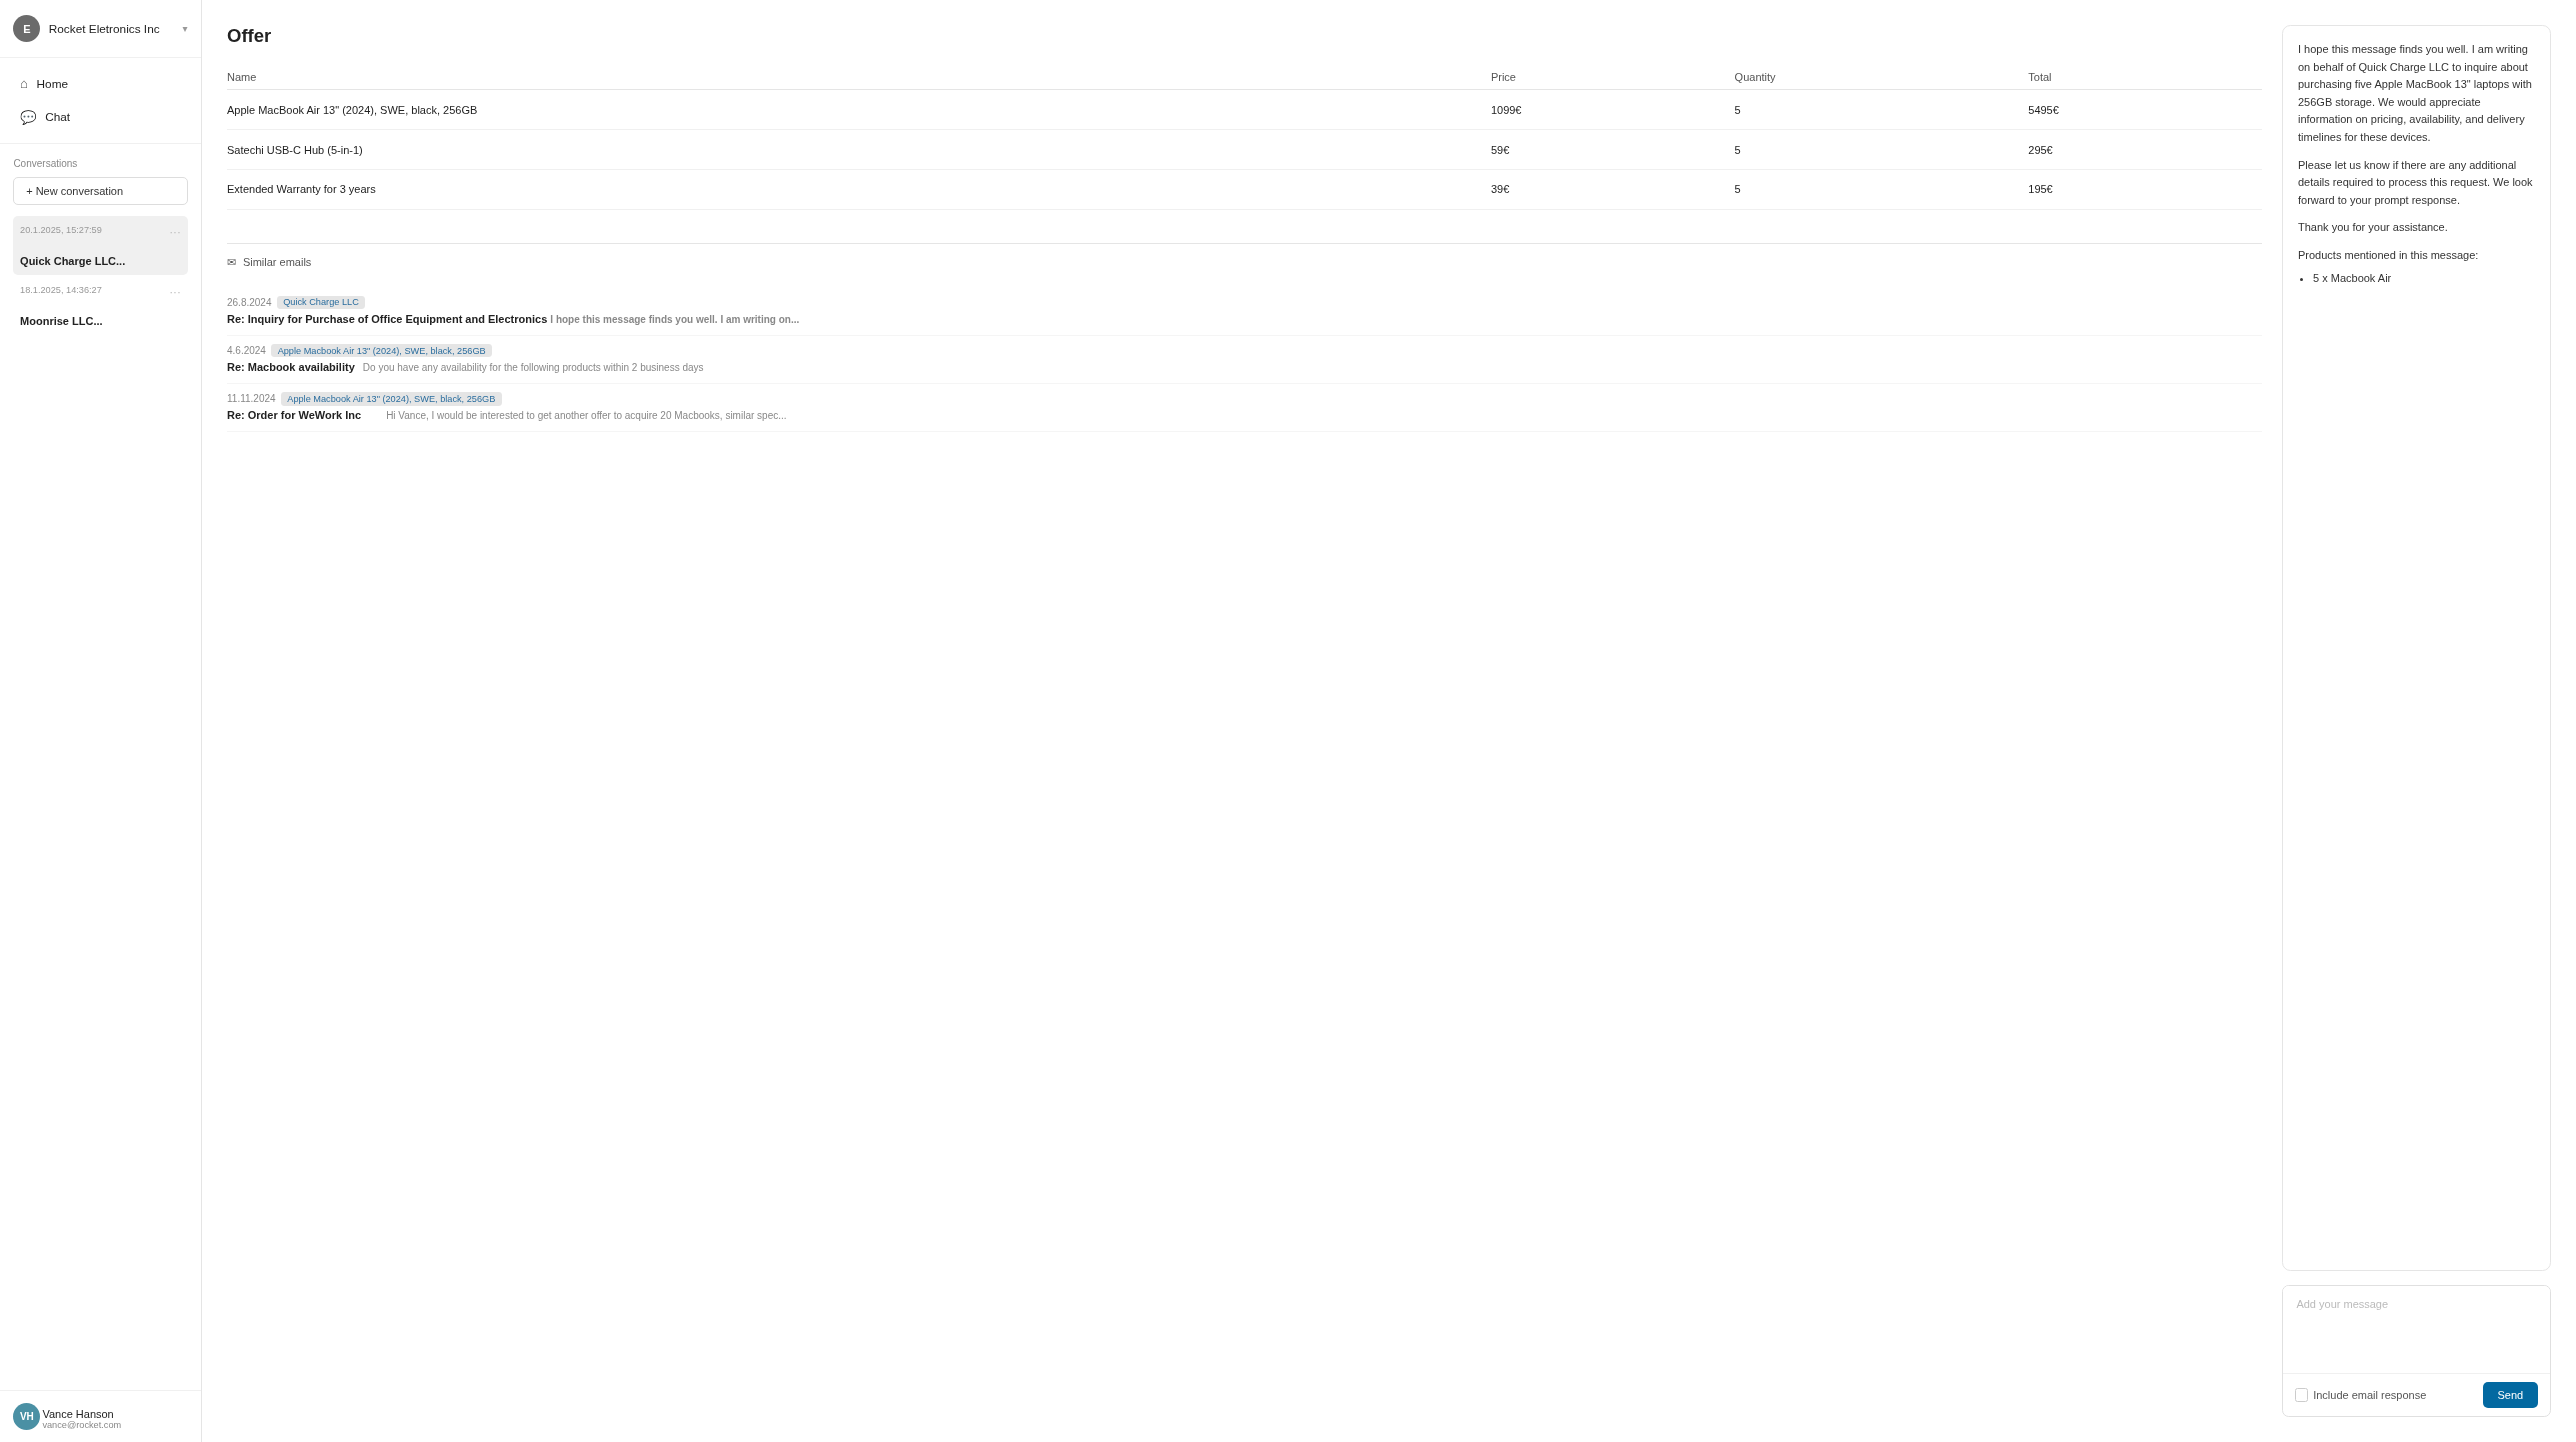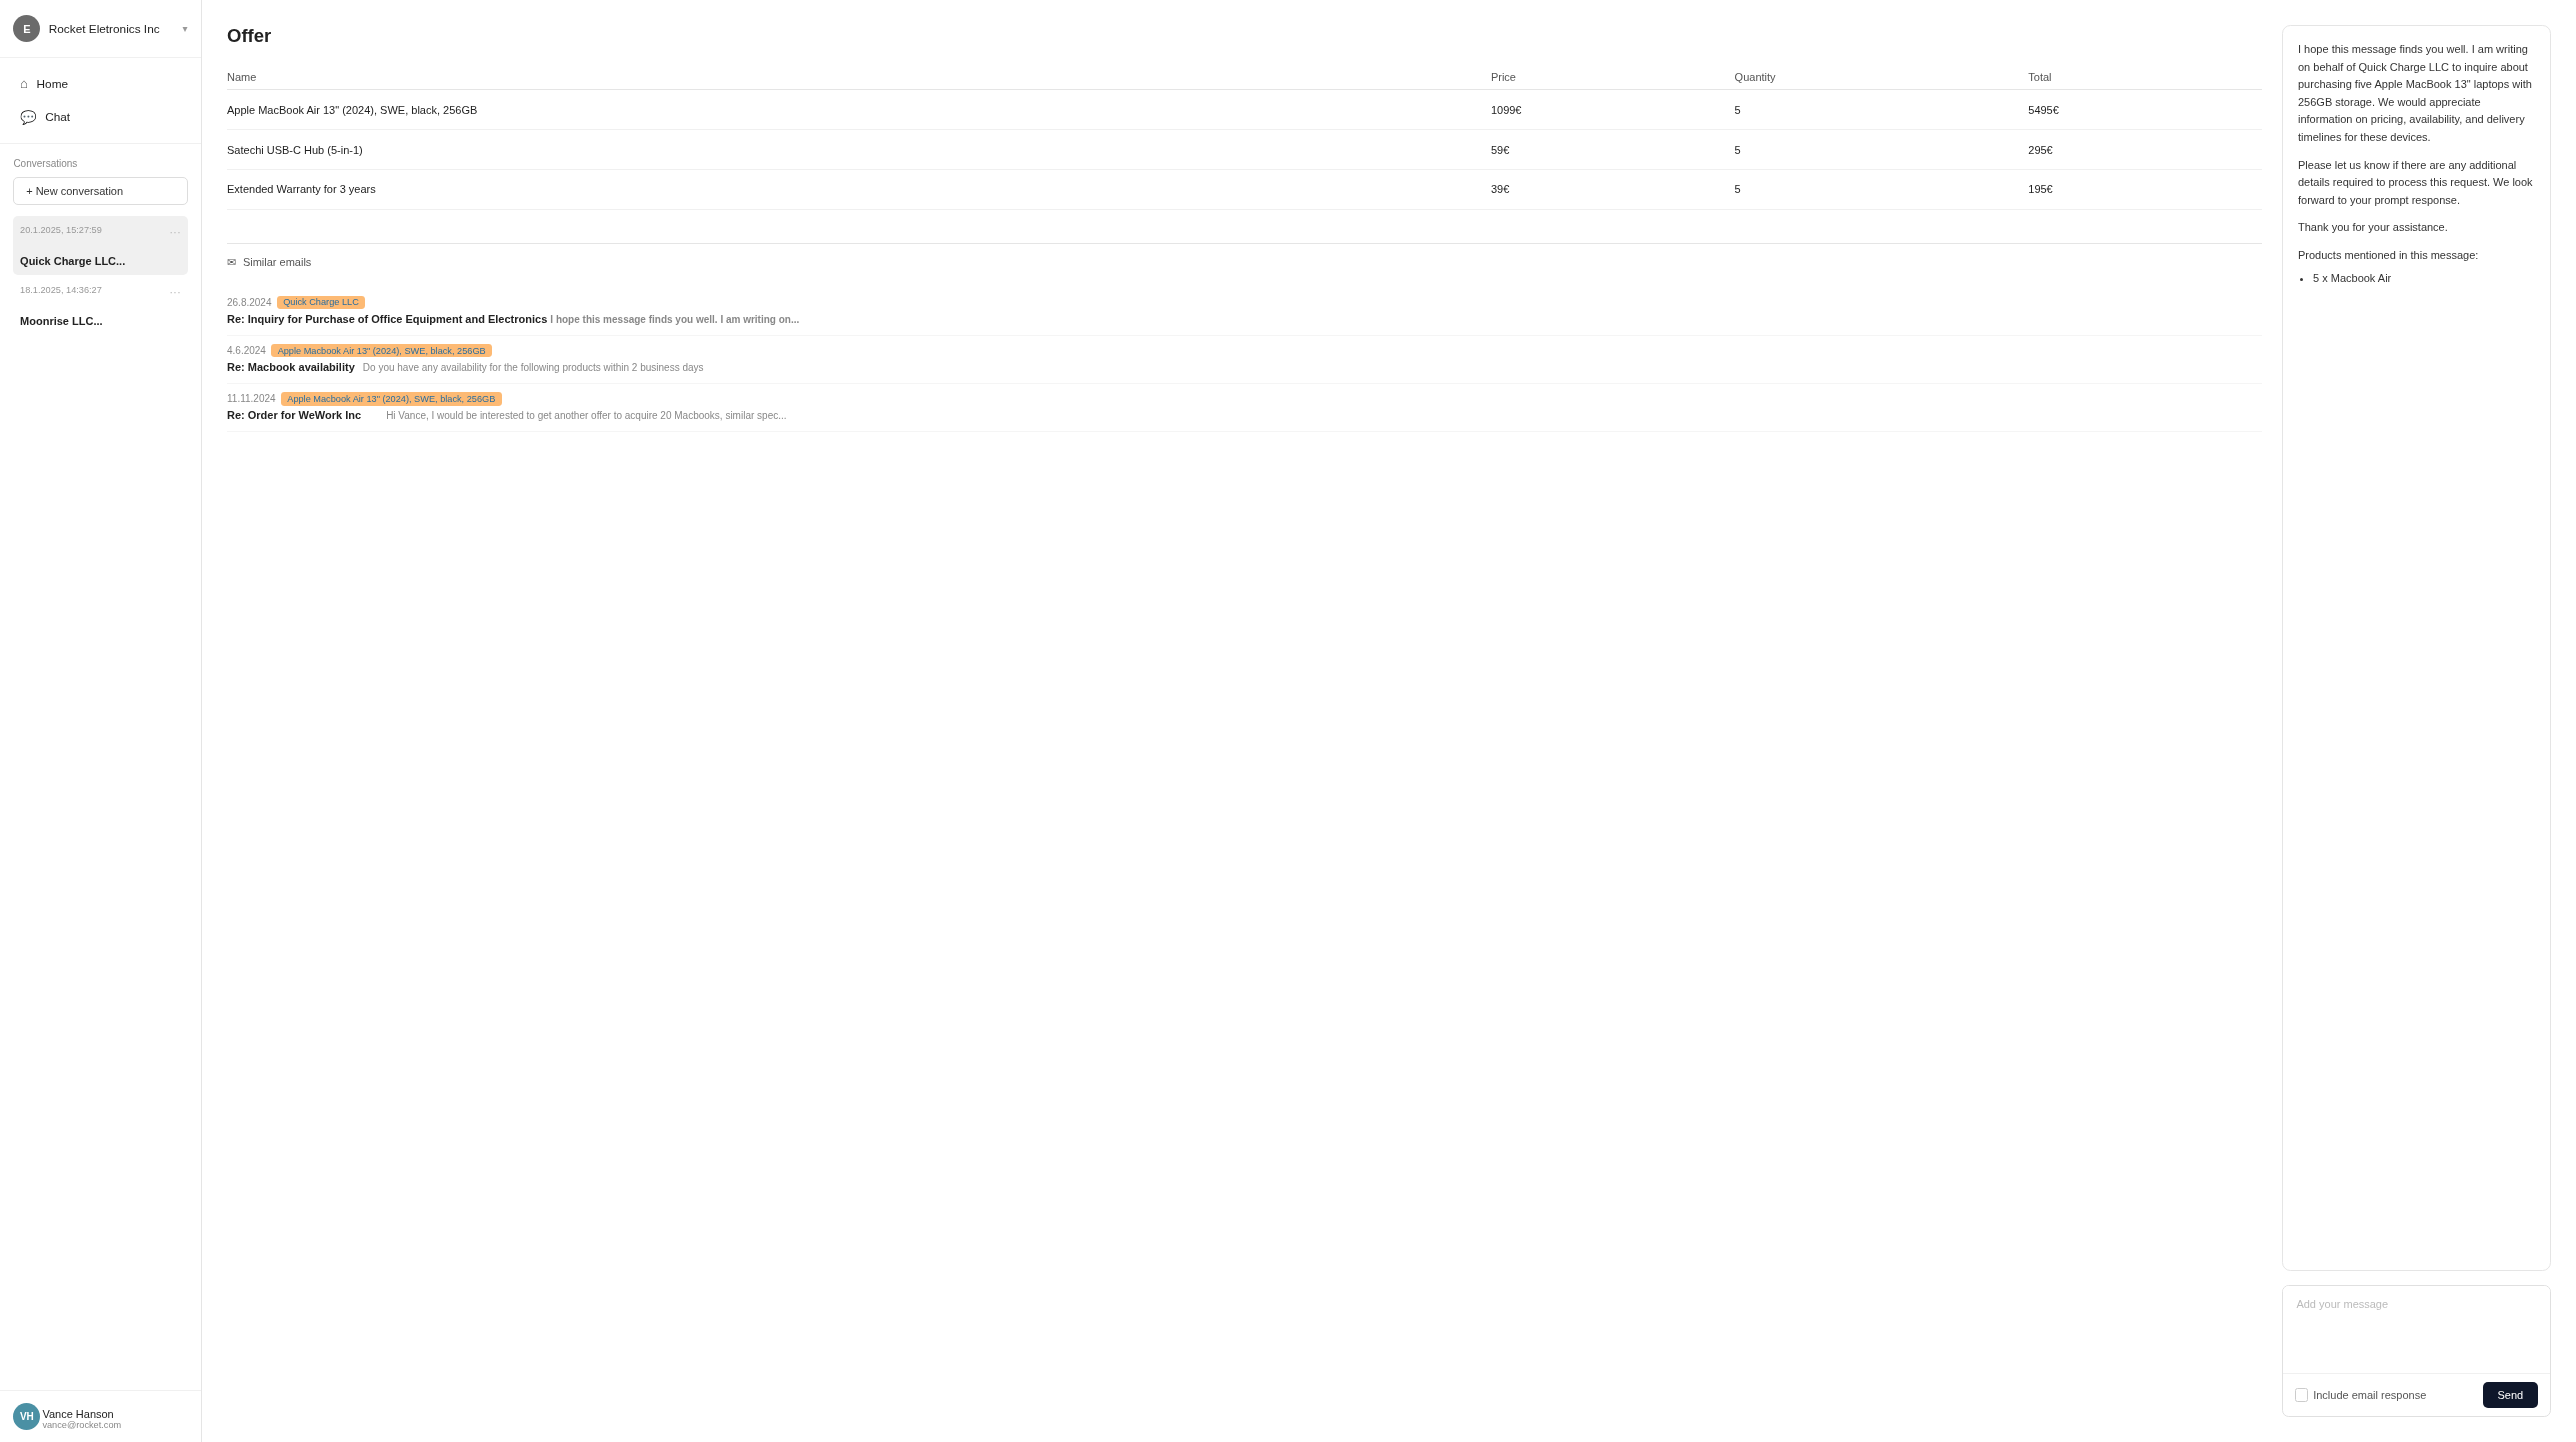--- a/index.html
+++ b/index.html
@@ -243,21 +243,21 @@
       gap: 5px;
       margin-bottom: 3.4px;
     }
 
     .email-date {
       font-size: 10px;
       color: #888;
     }
 
     .email-tag {
-      background: #fdba74;
+      background: #e5e5e5;
       color: #2a6d9e;
       border-radius: 3.4px;
       padding: 1.7px 6.7px;
       font-size: 9.2px;
       font-weight: 500;
     }
 
     .email-subject {
       font-size: 11px;
       font-weight: 600;
@@ -344,21 +344,21 @@
 
     .checkbox {
       width: 13.4px;
       height: 13.4px;
       border: 1.3px solid #ccc;
       border-radius: 2.5px;
       background: #fff;
     }
 
     .send-btn {
-      background: #0f172a;
+      background: #0369a1;
       color: #fff;
       border: none;
       border-radius: 5px;
       padding: 6.7px 15px;
       font-size: 11px;
       cursor: pointer;
       font-family: inherit;
     }
   </style>
 </head>

